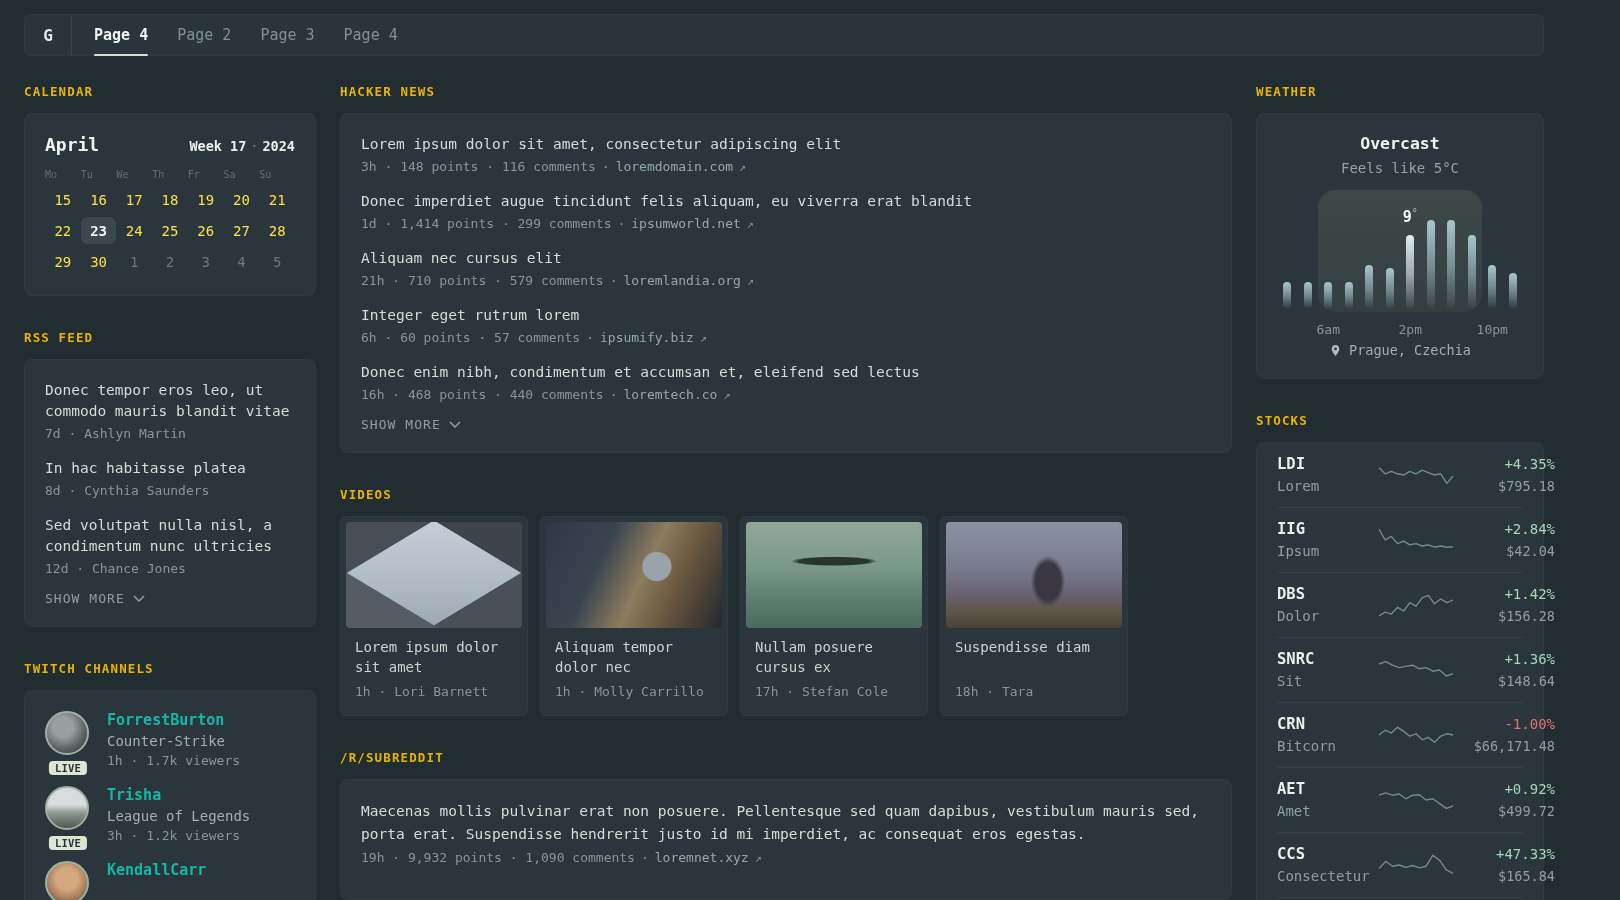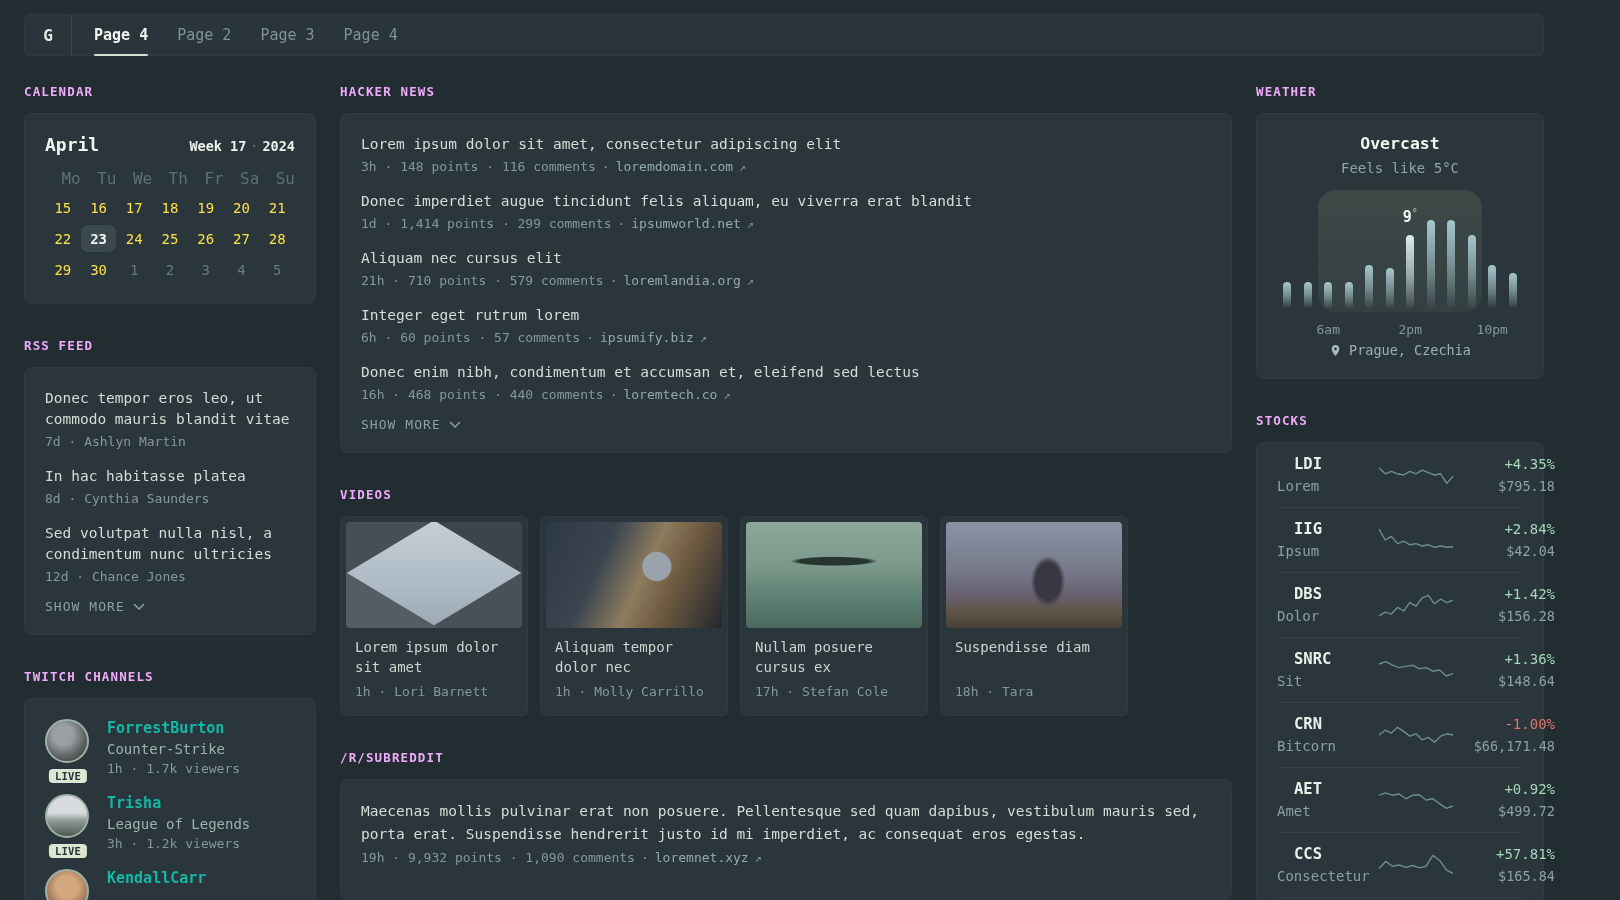--- a/index.html
+++ b/index.html
@@ -34,35 +34,35 @@
     background:#d4decf; border-radius:2px;
   }
 
   
   .grid {
     display:grid; grid-template-columns:292px 892px 288px;
     gap:24px; padding:28px 0 0 24px; align-items:start;
   }
   section { margin-bottom:34px; }
   .sec-label {
-    color:#f0abfc; font-size:12.5px; font-weight:600;
+    color:#eab308; font-size:12.5px; font-weight:600;
     letter-spacing:.09em; margin-bottom:14px;
   }
   .card {
     background:#2a363c; border:1px solid #38444a66; border-radius:8px; padding:20px;
   }
 
   
   .cal-head { display:flex; justify-content:space-between; align-items:baseline; margin-bottom:14px; }
   .cal-month { color:#f0f5ef; font-size:18px; font-weight:bold; }
   .cal-week { color:#eef3ec; font-size:13.5px; font-weight:bold; }
   .cal-week .dot { color:#687c80; padding:0 4px; font-weight:normal; }
   .cal-weekdays, .cal-row7 { display:grid; grid-template-columns:repeat(7,1fr); }
   .cal-weekdays { margin-bottom:6px; }
-  .cal-weekdays span { text-align:right; color:#5d7175; font-size:16px; }
+  .cal-weekdays span { text-align:left; color:#5d7175; font-size:10px; }
   .cal-days { display:grid; grid-template-columns:repeat(7,1fr); row-gap:4px; }
   .cal-cell {
     height:27px; display:flex; align-items:center; justify-content:center;
     color:#fde047; font-size:14px; border-radius:7px;
   }
   .cal-cell.out { color:#677b7f; }
   .cal-cell.sel { background:#3b484f; color:#f2f7f1; font-weight:bold; }
 
   
   .feed-item { margin-bottom:17px; }
@@ -161,21 +161,21 @@
     color:#9db1b4; font-size:13.5px;
   }
 
   
   .stocks-card { padding:0 20px; }
   .stock-row {
     display:grid; grid-template-columns:100px 1fr 100px; align-items:center;
     padding:12px 0 13px; border-top:1px solid rgba(255,255,255,.055); cursor:pointer;
   }
   .stock-row:first-child { border-top:none; }
-  .stock-sym { color:#eaf0ea; font-size:15.5px; font-weight:bold;margin-left:17px; }
+  .stock-sym { color:#eaf0ea; font-size:15.5px; font-weight:bold; }
   .stock-name { color:#8ba0a3; font-size:14px; margin-top:5px; }
   .stock-spark { display:flex; justify-content:center; align-items:center; }
   .stock-right { text-align:right; }
   .stock-change { font-size:14px; }
   .stock-change.pos { color:#a3d9b8; }
   .stock-change.neg { color:#e0746d; }
   .stock-price { color:#8fa0a300; color:#8ca1a4; font-size:13.5px; margin-top:6px; }
 </style>
 </head>
 <body>
@@ -580,21 +580,21 @@
               <div>
                 <div class="stock-sym">CCS</div>
                 <div class="stock-name">Consectetur</div>
               </div>
               <div class="stock-spark">
                 <svg width="78" height="30" viewBox="0 0 78 30">
                   <polyline points="2.0,18.6 8.7,11.4 15.5,16.2 22.2,15.0 28.9,17.4 35.6,15.5 42.4,17.9 49.1,16.2 55.8,5.4 62.5,10.2 69.3,19.8 76.0,23.4" fill="none" stroke="#6c8d92" stroke-width="1.4" stroke-linejoin="round"></polyline>
                 </svg>
               </div>
               <div class="stock-right">
-                <div class="stock-change pos">+57.81%</div>
+                <div class="stock-change pos">+47.33%</div>
                 <div class="stock-price">$165.84</div>
               </div>
             </div>
             <div class="stock-row"></div>
           </div>
       </section>
 
     </div>
   </main>
 </div>

